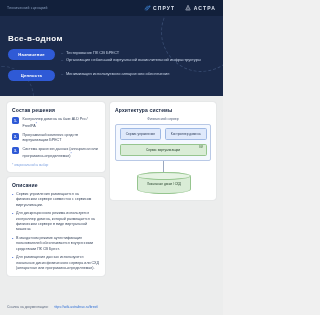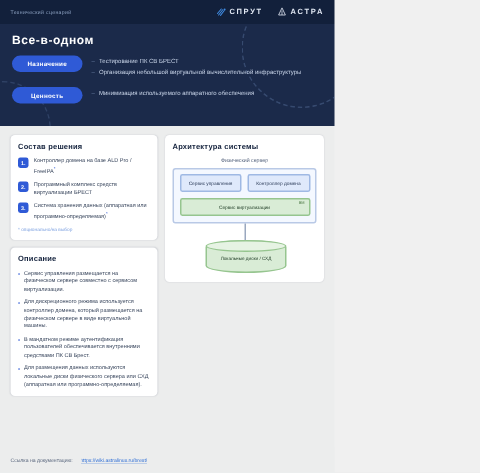--- a/index.html
+++ b/index.html
@@ -35,21 +35,21 @@
     font-size:5px;letter-spacing:1.1px;color:#dfe6f2;font-weight:700;
     white-space:nowrap;
   }
   .logo-mark{display:block;}
 
   
   .hero{
     position:relative;
     background:#1b2a4a;
     flex:0 0 62px;
-    padding:6px 8px 0 8px;
+    padding:18px 8px 0 8px;
     overflow:hidden;
   }
   .hero:before{
     content:"";position:absolute;right:-18px;top:-24px;
     width:78px;height:78px;border-radius:50%;
     border:1px dashed rgba(120,150,200,.30);
   }
   .hero:after{
     content:"";position:absolute;left:-30px;bottom:-34px;
     width:62px;height:62px;border-radius:50%;

